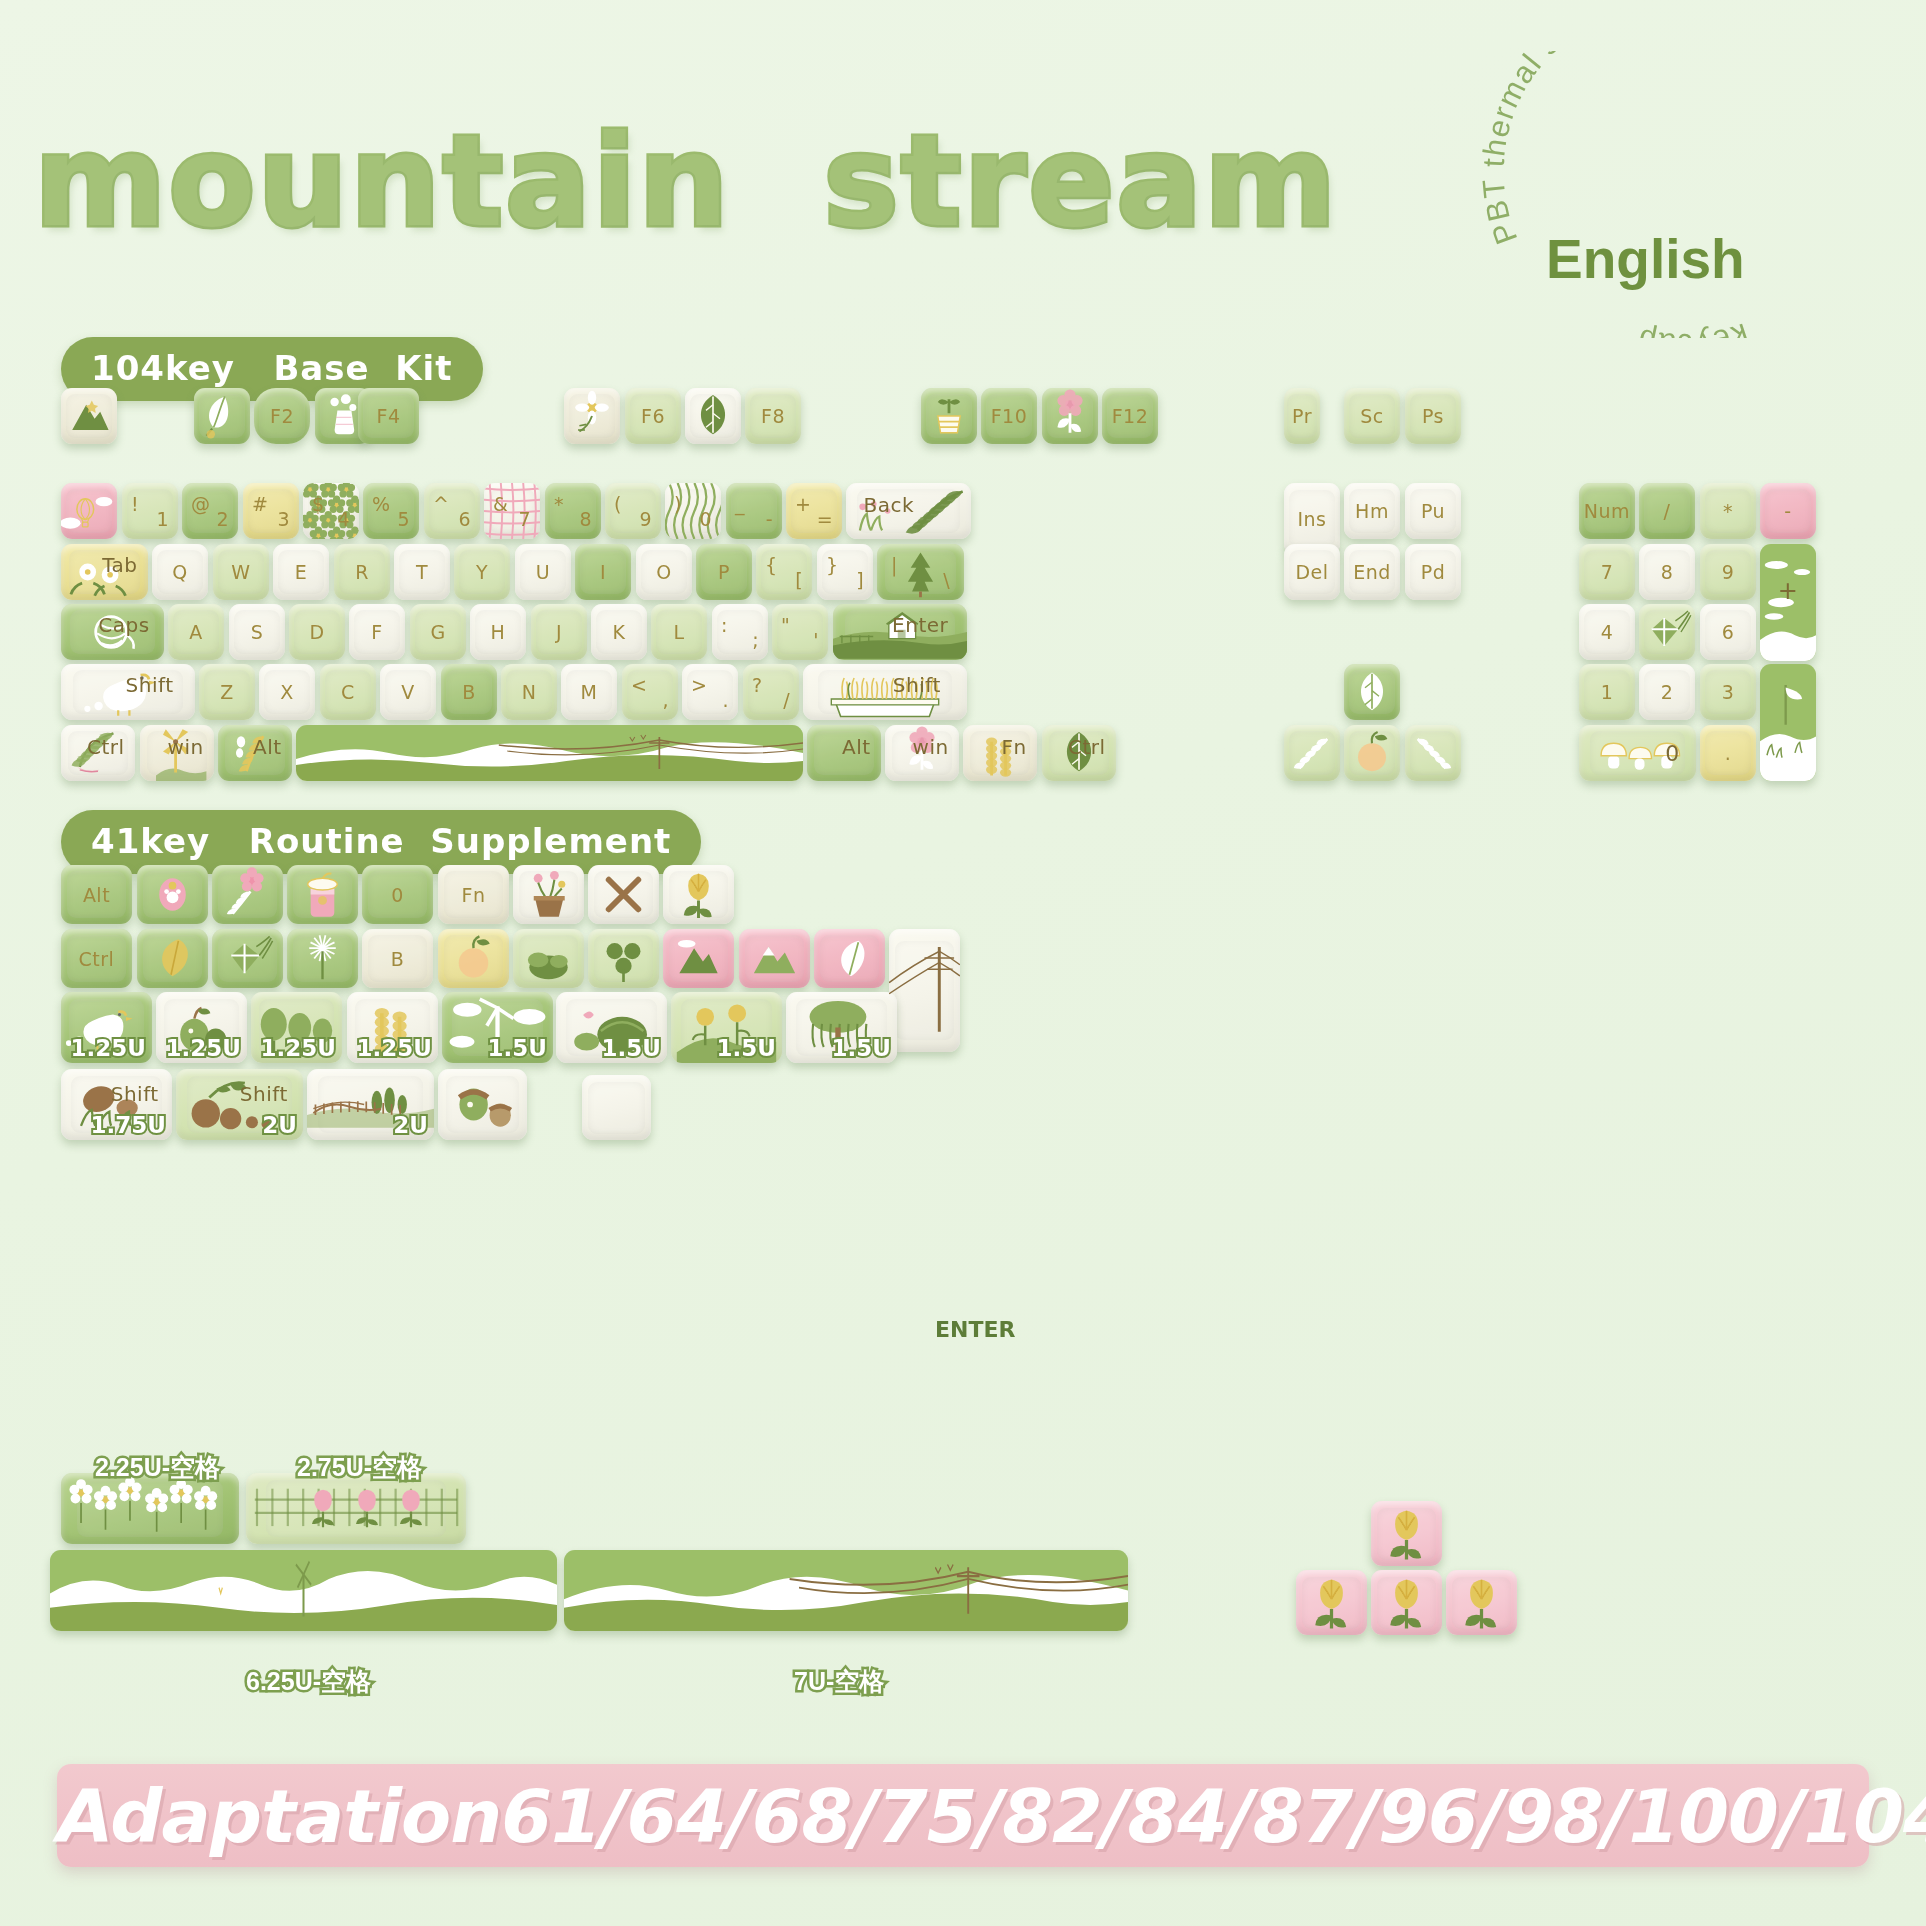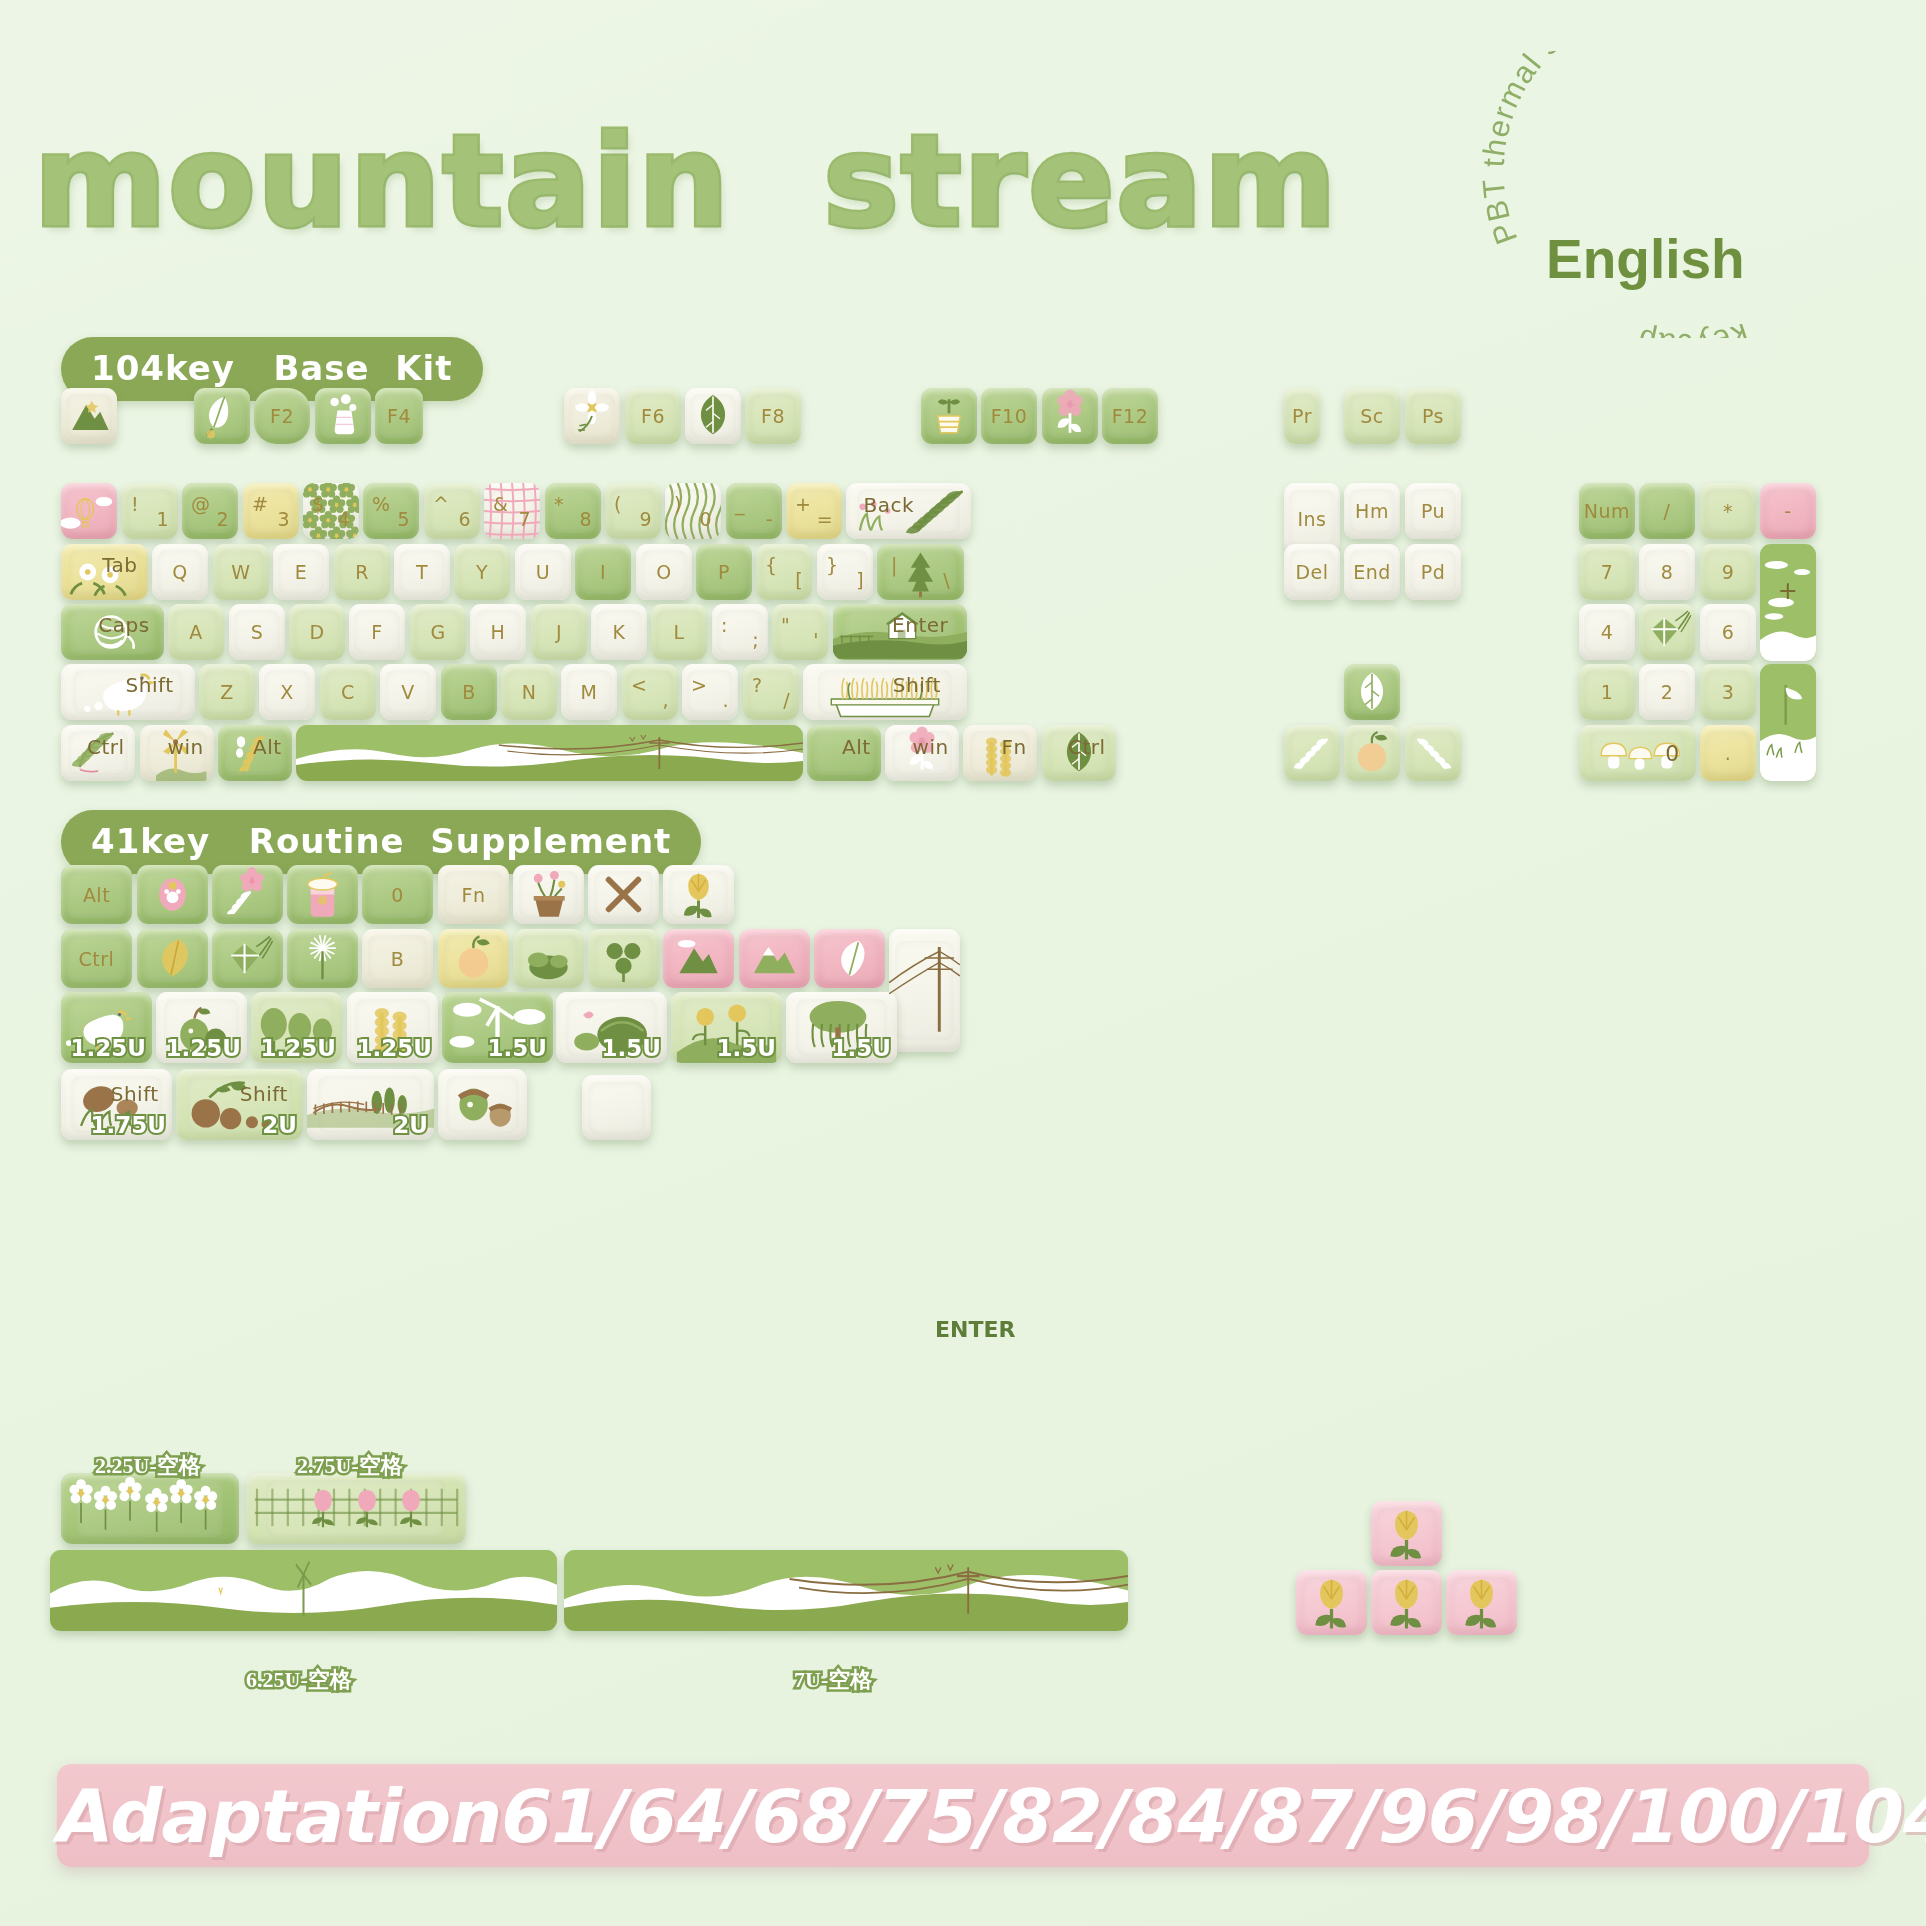--- a/index.html
+++ b/index.html
@@ -96,23 +96,23 @@
 
   
   .usize {
     position:absolute; right:6px; bottom:2px; z-index:6;
     font-size:23px; font-weight:bold; color:#ffffff;
     -webkit-text-stroke:4px #6f9142; paint-order:stroke fill;
     font-family:"DejaVu Sans",sans-serif;
   }
   .caption {
     position:absolute; z-index:6;
-    font-size:22px; font-weight:bold; color:#ffffff;
+    font-size:25px; font-weight:bold; color:#ffffff;
     -webkit-text-stroke:5px #7d9f4f; paint-order:stroke fill;
-    font-family:Liberation Serif, serif; white-space:nowrap;
+    font-family:Liberation Sans, sans-serif; white-space:nowrap;
   }
   .enter-cap {
     position:absolute; z-index:6; font-size:22px; font-weight:bold;
     color:#5d7d38; font-family:"DejaVu Sans",sans-serif;
   }
 
   
   #banner {
     position:absolute; left:57px; top:1764px; width:1812px; height:103px;
     background:linear-gradient(180deg,#f2c9ce 0%,#eebec5 100%);
@@ -182,21 +182,21 @@
       <div class="art">
         <svg viewBox="0 0 40 40">
           <circle cx="14" cy="10" r="3" fill="#ffffff"></circle>
           <circle cx="22" cy="8" r="3.5" fill="#ffffff"></circle>
           <circle cx="27" cy="14" r="2.5" fill="#ffffff"></circle>
           <path d="M16 16 h10 l2 14 q0 3-3 3 h-8 q-3 0-3-3z" fill="#ffffff"></path>
           <path d="M15 21 h11 M15 26 h12" stroke="#f0a9ba" stroke-width="1" opacity=".6"></path>
         </svg>
       </div>
     </div>
-    <div class="key c-green" style="left: 375px; top: 388px; width: 48px; height: 56px;">
+    <div class="key c-green" style="left: 358px; top: 388px; width: 61px; height: 56px;">
       <div class="face"></div>
       <div class="lbl center">F4</div>
     </div>
     <div class="key c-cream" style="left: 564px; top: 388px; width: 56px; height: 56px;">
       <div class="face"></div>
       <div class="art">
         <svg viewBox="0 0 40 40">
           <g transform="translate(20,14)">
             <circle r="4" fill="#e3c75c"></circle>
             <g fill="#ffffff">

